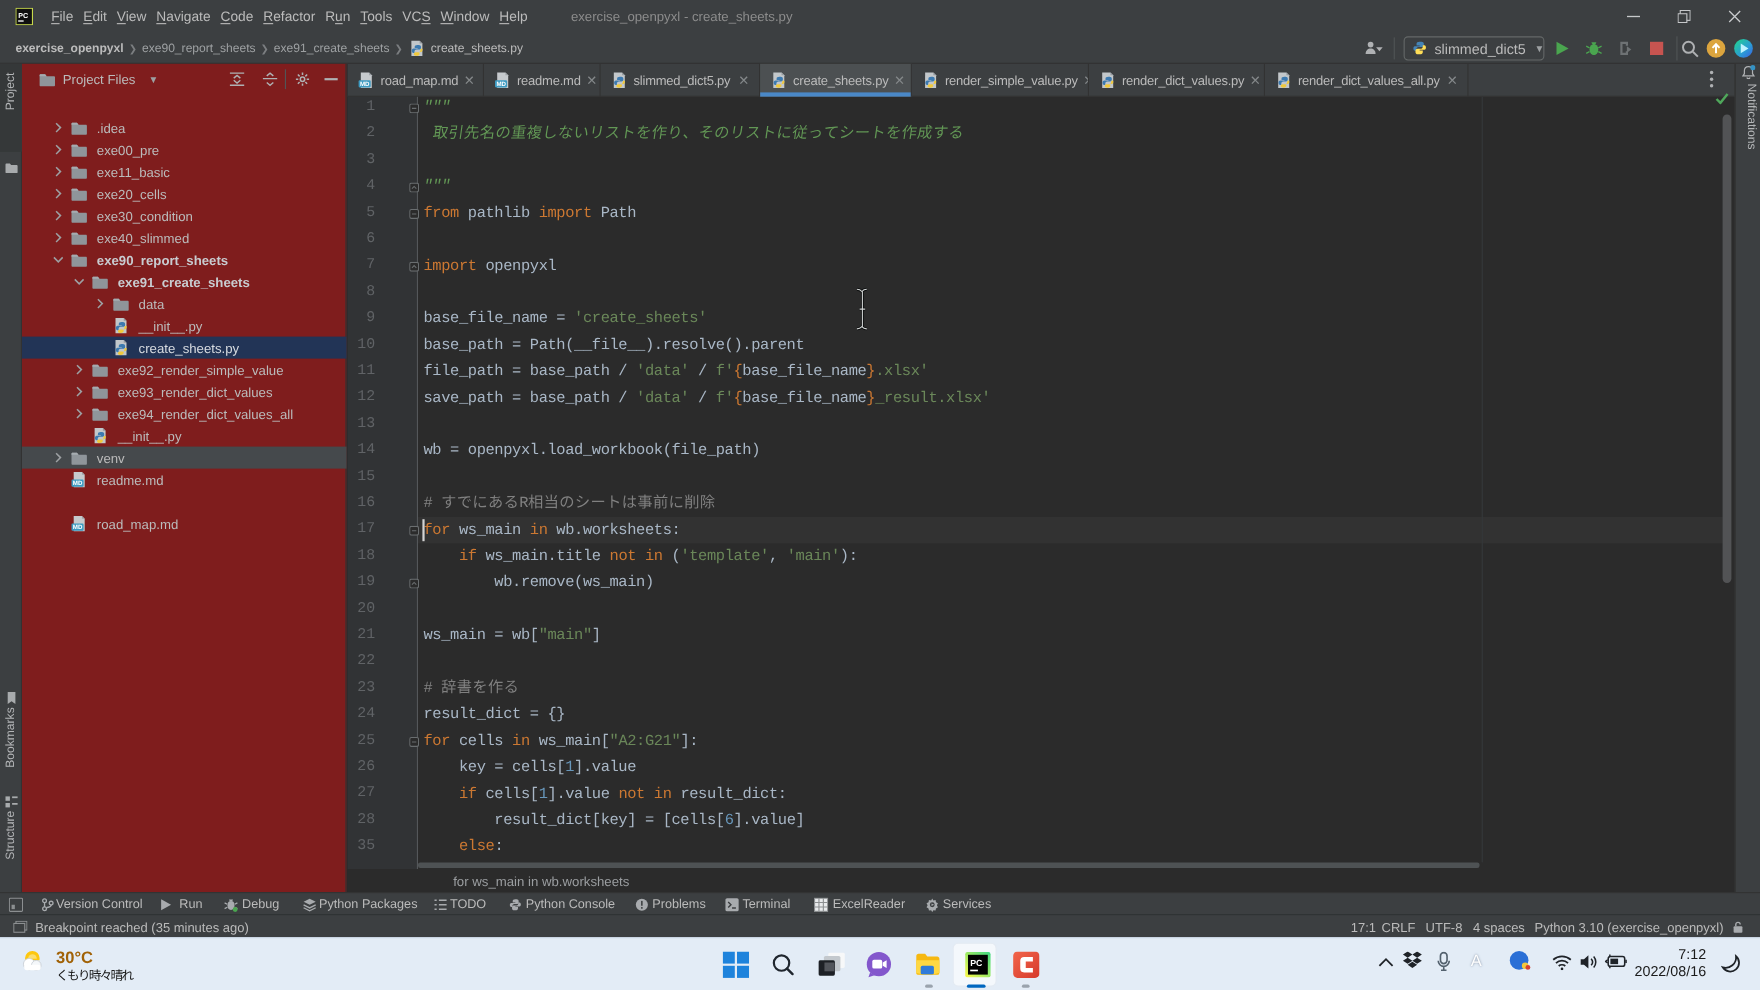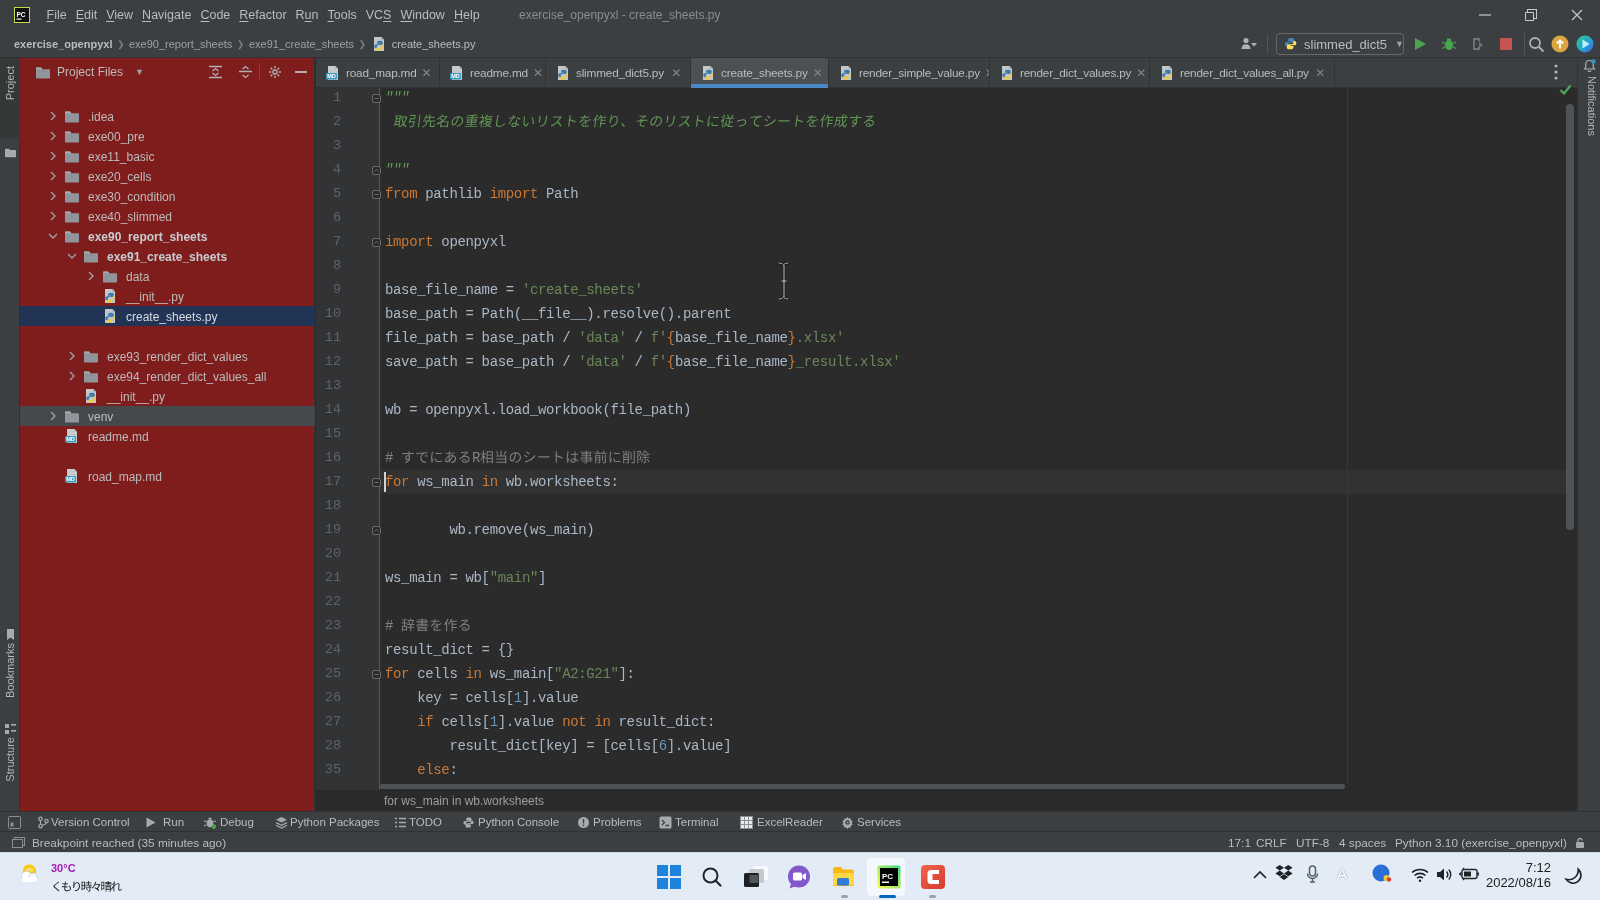--- a/index.html
+++ b/index.html
@@ -59,21 +59,21 @@
 
 #rightstripe{left:1577px;top:58px;width:23px;height:753px;background:#3c3f41;border-left:1px solid #323232}
 
 #botbar{left:0;top:811px;width:1600px;height:20px;background:#3c3f41;border-top:1px solid #323232;font-size:11.5px;color:#bbbbbb}
 .bitem{position:absolute;top:0;height:20px;display:flex;align-items:center}
 #statusbar{left:0;top:831px;width:1600px;height:21px;background:#3c3f41;border-top:1px solid #2f3234;font-size:11.8px;color:#bbbbbb}
 .sitem{position:absolute;top:0;height:21px;display:flex;align-items:center}
 
 #taskbar{left:0;top:852px;width:1600px;height:48px;background:#e3ecf6;border-top:1px solid #cdd9e8}
 #taskbar .ticonbox{position:absolute;top:12px}
-#weathtemp{left:51px;top:9px;font-size:11px;font-weight:bold;color:#a21caf}
+#weathtemp{left:51px;top:9px;font-size:15px;font-weight:bold;color:#a16207}
 #weathsub{left:51px;top:26px}
 #pcharmbox{left:866px;top:4px;width:40px;height:40px;background:#f4f8fc;border:1px solid #e3eaf2;border-radius:5px}
 #clock{right:49px;top:7px;text-align:right;font-size:13px;color:#1b1b1b;line-height:15px}
 </style></head><body>
 <div id="root">
     <div id="titlebar" class="abs">
       <div class="abs" style="left:14px;top:7px">
         <svg width="16" height="16" viewBox="0 0 16 16" style="">
           <rect x="0.5" y="0.5" width="15" height="15" fill="#101010" stroke="#c7d94c" stroke-width="1"></rect>
           <text x="2.5" y="9.5" font-size="6.5" font-weight="bold" fill="#fff" font-family="Liberation Sans">PC</text>
@@ -387,20 +387,34 @@
       <div class="trow sel" style="top:248px">
         <div class="ticon" style="left:82px">
           <svg width="16" height="16" viewBox="0 0 16 16" style="">
             <path d="M3 1h7.5L13 3.5V15H3z" fill="#c2c7ca"></path>
             <path d="M10.5 1L13 3.5h-2.5z" fill="#969b9f"></path>
             <path d="M8.6 4.8c-1.7 0-2.6.7-2.6 1.7v1.2h2.7v.5H4.9c-1 0-1.6.9-1.6 2 0 1 .5 2 1.5 2h1v-1.3c0-1 .9-1.8 1.9-1.8h2.4c.9 0 1.6-.7 1.6-1.5V6.5c0-1-.9-1.7-1.9-1.7z" fill="#3c7ab0"></path>
             <path d="M11.2 8.3v1.4c0 1-.9 1.8-1.9 1.8H6.9c-.9 0-1.6.7-1.6 1.5v.5c.2.7 1.1 1.2 2.5 1.2 1.7 0 2.6-.7 2.6-1.7v-1.2H7.7v-.5h3.8c.6 0 1.1-.3 1.4-.9.1-.3.2-.7.2-1.1 0-.4-.1-.8-.2-1z" fill="#f0c93c"></path>
           </svg>
         </div>
         <span class="txt" style="position:absolute;left:101px;top:4px">create_sheets.py</span>
+      </div>
+      <div class="trow" style="top:268px">
+        <div class="chev" style="left:48px">
+          <svg width="8" height="12" viewBox="0 0 8 12" style="">
+            <path d="M2 2l4 4-4 4" stroke="#9da0a3" stroke-width="1.4" fill="none"></path>
+          </svg>
+        </div>
+        <div class="ticon" style="left:63px">
+          <svg width="16" height="16" viewBox="0 0 16 16" style="">
+            <path d="M1 4.5c0-.6.4-1 1-1h4l1.4 1.8H14c.6 0 1 .4 1 1v7.2c0 .6-.4 1-1 1H2c-.6 0-1-.4-1-1z" fill="#8f959a"></path>
+            <path d="M1 4.5c0-.6.4-1 1-1h4l1.4 1.8H1z" fill="#a6acb0"></path>
+          </svg>
+        </div>
+        <span class="txt" style="position:absolute;left:82px;top:4px">exe92_render_simple_value</span>
       </div>
       <div class="trow" style="top:288px">
         <div class="chev" style="left:48px">
           <svg width="8" height="12" viewBox="0 0 8 12" style="">
             <path d="M2 2l4 4-4 4" stroke="#9da0a3" stroke-width="1.4" fill="none"></path>
           </svg>
         </div>
         <div class="ticon" style="left:63px">
           <svg width="16" height="16" viewBox="0 0 16 16" style="">
             <path d="M1 4.5c0-.6.4-1 1-1h4l1.4 1.8H14c.6 0 1 .4 1 1v7.2c0 .6-.4 1-1 1H2c-.6 0-1-.4-1-1z" fill="#8f959a"></path>
@@ -638,20 +652,21 @@
               <path transform="translate(99.4,0) scale(0.013900,-0.013900)" d="M134 131V72H459V4C459 -14 453 -19 434 -20C417 -21 356 -22 296 -20C306 -37 319 -65 323 -83C407 -83 459 -82 490 -71C521 -60 535 -42 535 4V72H775V28H851V206H955V266H851V391H535V462H835V639H535V698H935V760H535V840H459V760H67V698H459V639H172V462H459V391H143V336H459V266H48V206H459V131ZM244 586H459V515H244ZM535 586H759V515H535ZM535 336H775V266H535ZM535 206H775V131H535Z"></path>
               <path transform="translate(113.6,0) scale(0.013900,-0.013900)" d="M604 514V104H674V514ZM807 544V14C807 -1 802 -5 786 -5C769 -6 715 -6 654 -4C665 -24 677 -56 681 -76C758 -77 809 -75 839 -63C870 -51 881 -30 881 13V544ZM723 845C701 796 663 730 629 682H329L378 700C359 740 316 799 278 841L208 816C244 775 281 721 300 682H53V613H947V682H714C743 723 775 773 803 819ZM409 301V200H187V301ZM409 360H187V459H409ZM116 523V-75H187V141H409V7C409 -6 405 -10 391 -10C378 -11 332 -11 281 -9C291 -28 302 -57 307 -76C374 -76 419 -75 446 -63C474 -52 482 -32 482 6V523Z"></path>
               <path transform="translate(127.8,0) scale(0.013900,-0.013900)" d="M456 675V595C566 583 760 583 867 595V676C767 661 565 657 456 675ZM495 268 423 275C412 226 406 191 406 157C406 63 481 7 649 7C752 7 836 16 899 28L897 112C816 94 739 86 649 86C513 86 480 130 480 176C480 203 485 231 495 268ZM265 752 176 760C176 738 173 712 169 689C157 606 124 435 124 288C124 153 141 38 161 -33L233 -28C232 -18 231 -4 230 7C229 18 232 37 235 52C244 99 280 205 306 276L264 308C247 267 223 207 206 162C200 211 197 253 197 302C197 414 228 593 247 685C251 703 260 735 265 752Z"></path>
               <path transform="translate(142.0,0) scale(0.013900,-0.013900)" d="M615 721V169H688V721ZM841 821V20C841 1 833 -5 814 -6C795 -6 733 -7 661 -5C673 -26 685 -60 689 -81C781 -81 837 -79 870 -67C901 -54 915 -32 915 20V821ZM59 779C88 718 119 637 131 585L197 611C184 663 152 742 121 801ZM476 810C458 748 423 661 395 607L458 588C488 640 523 720 552 790ZM88 564V-75H160V161H434V16C434 2 429 -2 415 -3C400 -3 352 -4 301 -2C310 -21 319 -52 322 -71C398 -71 442 -71 470 -59C498 -47 506 -25 506 15V564H332V841H257V564ZM434 226H160V328H434ZM434 393H160V493H434Z"></path>
               <path transform="translate(156.2,0) scale(0.013900,-0.013900)" d="M645 769C710 672 826 562 930 497C941 516 958 544 972 560C865 618 749 727 676 838H608C554 736 442 618 328 551C341 536 358 510 366 492C480 563 588 675 645 769ZM455 240C425 159 377 80 321 27C336 17 363 -5 375 -17C432 42 488 133 521 224ZM756 214C808 143 868 48 892 -12L954 20C928 80 868 173 813 242ZM389 359V294H611V6C611 -7 608 -10 595 -11C581 -11 540 -11 493 -10C503 -30 515 -61 518 -80C581 -80 622 -79 648 -67C675 -55 683 -34 683 5V294H922V359H683V484H844V548H456V484H611V359ZM81 797V-80H148V729H279C258 661 228 570 199 497C271 419 290 352 290 297C290 267 284 240 269 229C261 223 250 221 237 220C221 219 202 220 179 221C190 202 197 173 198 155C220 154 245 155 265 157C286 159 303 165 317 175C345 194 357 236 357 290C357 352 340 423 267 506C301 586 338 688 367 771L318 800L307 797Z"></path>
             </g>
           </svg></div>
         <div class="ln" style="top:384px;line-height:24px">17</div>
         <div class="cl" style="top:384px"><span class="k">for</span> ws_main <span class="k">in</span> wb.worksheets:</div>
         <div class="ln" style="top:408px;line-height:24px">18</div>
+        <div class="cl" style="top:408px">    <span class="k">if</span> ws_main.title <span class="k">not in</span> (<span class="s">'template'</span>, <span class="s">'main'</span>):</div>
         <div class="ln" style="top:432px;line-height:24px">19</div>
         <div class="cl" style="top:432px">        wb.remove(ws_main)</div>
         <div class="ln" style="top:456px;line-height:24px">20</div>
         <div class="ln" style="top:480px;line-height:24px">21</div>
         <div class="cl" style="top:480px">ws_main = wb[<span class="s">"main"</span>]</div>
         <div class="ln" style="top:504px;line-height:24px">22</div>
         <div class="ln" style="top:528px;line-height:24px">23</div>
         <div class="cl" style="top:528px"><span class="c"># </span><svg class="jp" style="vertical-align:-6px" width="71" height="20" viewBox="0 0 71 20">
             <g fill="#808080" fill-opacity="1.0" transform="translate(0,14.2)">
               <path transform="translate(0.0,0) scale(0.013900,-0.013900)" d="M40 553V482H214V313H77V-69H145V-1H356V-35H427V313H286V482H461V553H286V729C344 741 399 756 444 772L390 830C308 797 164 768 40 750C49 733 59 708 62 691C111 697 163 705 214 714V553ZM145 67V245H356V67ZM466 726V657H940V726H734V841H658V726ZM813 648C799 594 770 516 747 468L805 451H571L634 469C629 517 607 590 581 645L519 628C543 572 564 499 568 451H442V381H661V241H458V172H661V-79H736V172H943V241H736V381H961V451H809C833 497 861 568 886 631Z"></path>
@@ -724,21 +739,21 @@
           <path d="M1.5 6l3.5 3.5L11.5 1.5" stroke="#4fa75b" stroke-width="2.2" fill="none"></path>
         </svg>
       </div>
       <div class="abs" style="left:460px;top:203px">
         <svg width="16" height="40" viewBox="0 0 16 40" style="">
           <path d="M3 2c2 0 3.5.8 4.5 2 1-1.2 2.5-2 4.5-2M8 4v32M3 38c2 0 3.5-.8 4.5-2 1 1.2 2.5 2 4.5 2M5.5 20h5" stroke="#0d0f0f" stroke-width="2.6" fill="none"></path>
           <path d="M3 2c2 0 3.5.8 4.5 2 1-1.2 2.5-2 4.5-2M8 4v32M3 38c2 0 3.5-.8 4.5-2 1 1.2 2.5 2 4.5 2M5.5 20h5" stroke="#cfd2d2" stroke-width="1" fill="none"></path>
         </svg>
       </div>
       <div id="ebread" class="abs">
-        <span style="margin-left:68px">for ws_main in wb.worksheets</span>
+        <span style="margin-left:96px">for ws_main in wb.worksheets</span>
       </div>
     </div>
     <div id="rightstripe" class="abs"></div>
     <div class="abs" style="left:1583px;top:59px">
       <svg width="13" height="13" viewBox="0 0 13 13" style="">
         <path d="M6.5 1.5c2.3 0 3.7 1.7 3.7 3.8V8l1.3 2H1.5l1.3-2V5.3c0-2.1 1.4-3.8 3.7-3.8zM5 11.5a1.6 1.6 0 003 0" fill="none" stroke="#afb1b3" stroke-width="1.1"></path>
         <circle cx="10.5" cy="2.5" r="2.3" fill="#3592c4"></circle>
       </svg>
     </div>
     <div class="abs" style="left:1586px;top:76px">

